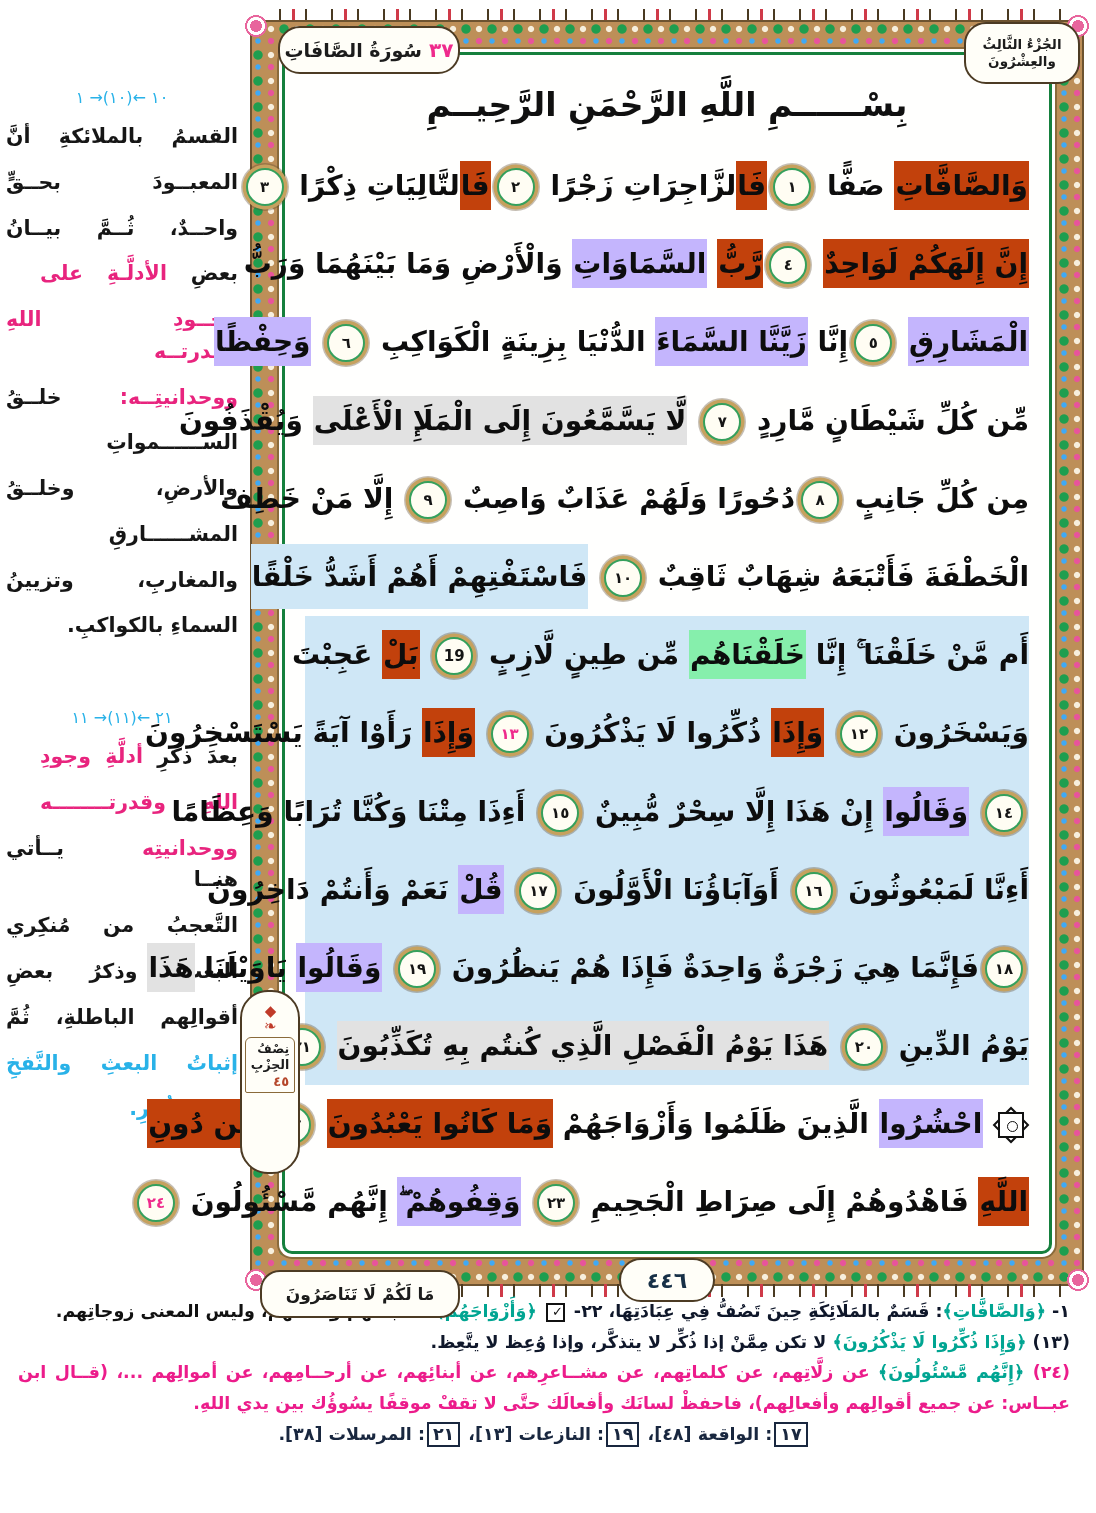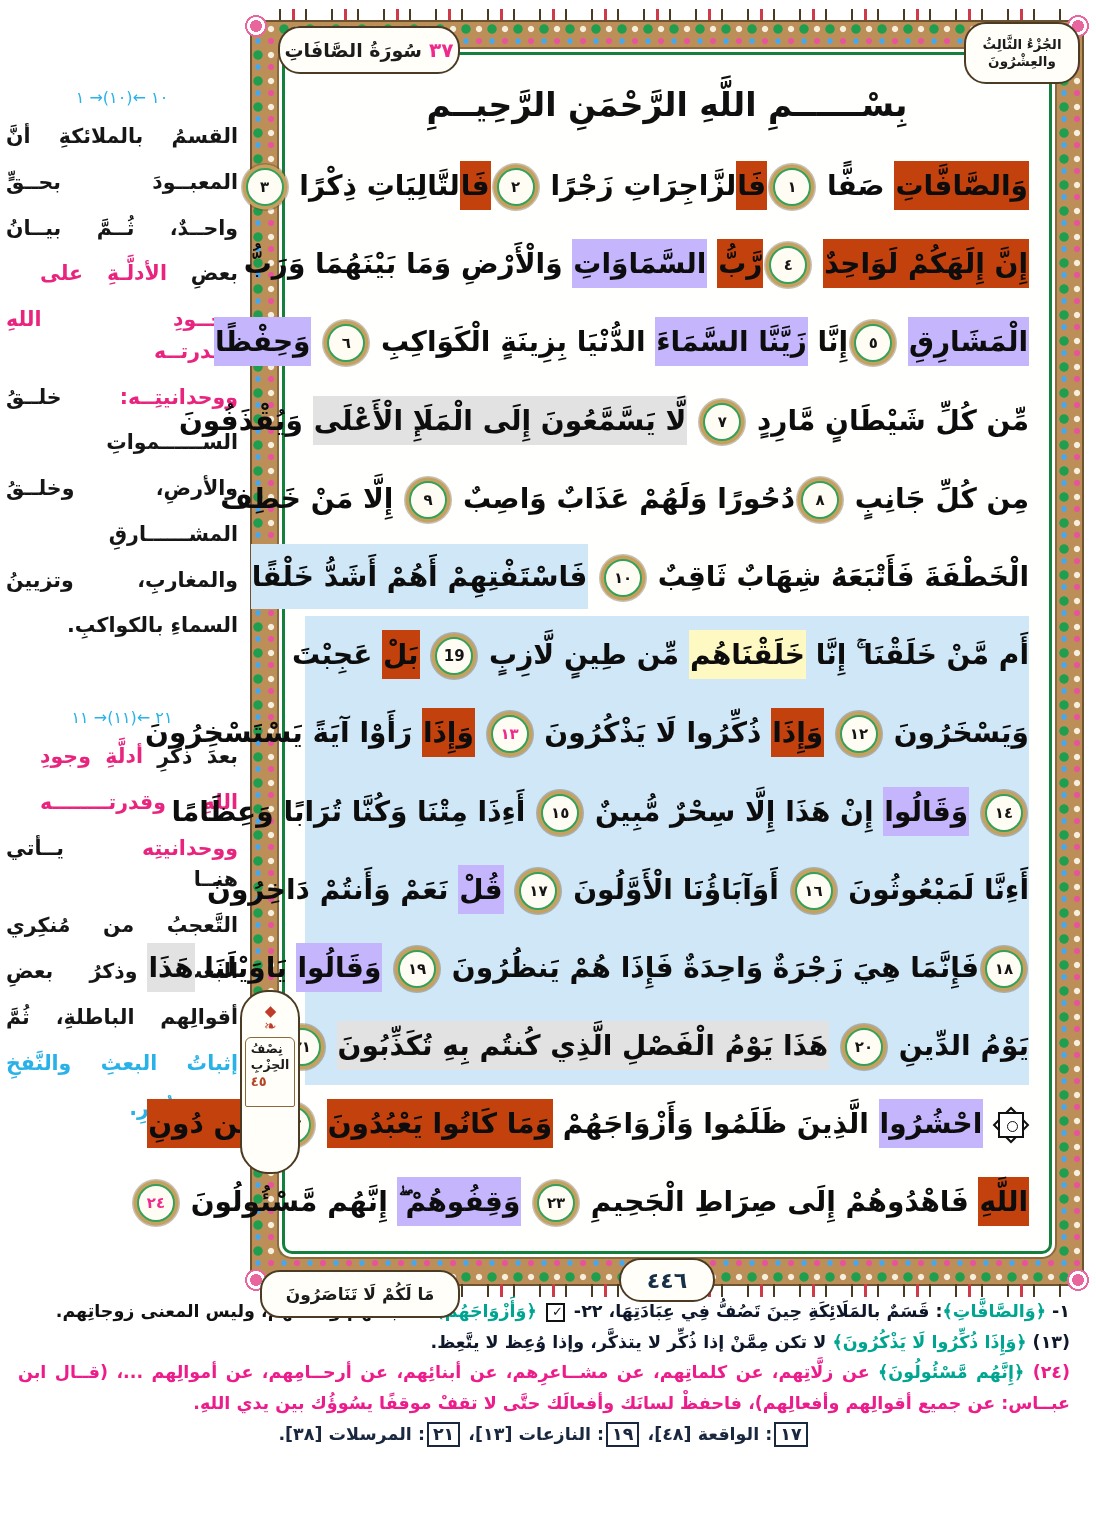--- a/index.html
+++ b/index.html
@@ -62,37 +62,37 @@
   .cart-surah .num{color:#ef2a8c;font-size:20px;}
   .cart-juz{right:2px;top:0px;width:108px;height:54px;font-size:13.5px;text-align:center;line-height:1.25;padding:2px;}
   .cart-page{left:50%;transform:translateX(-50%);bottom:-18px;width:92px;height:40px;font-size:22px;color:#173047;}
   .cart-footer{left:8px;bottom:-34px;width:196px;height:44px;font-size:17px;border-radius:20px;}
   .cart-hizb{
     left:-12px;top:968px;width:56px;height:168px;border-radius:28px;
     flex-direction:column;font-size:12.5px;gap:1px;padding-top:12px;justify-content:flex-start;
   }
   .cart-hizb .finial{font-size:15px;color:#c03b2a;line-height:1;}
   .cart-hizb .arch{
-    border:1.5px solid #8a6a3a;border-radius:6px 6px 2px 2px;padding:3px 5px 16px 5px;
-    display:flex;flex-direction:column;align-items:flex-end;line-height:1.3;margin-top:2px;
+    border:1.5px solid #8a6a3a;border-radius:6px 6px 2px 2px;padding:3px 5px 2px 5px;
+    display:flex;flex-direction:column;align-items:flex-start;line-height:1.3;margin-top:2px;
   }
   .cart-hizb .num{color:#b5462a;font-size:13px;}
   
   .bismillah{
     height:88px;line-height:92px;text-align:center;font-size:33px;font-weight:bold;color:#101010;
   }
   .qline{
     height:78.2px;line-height:78.2px;font-size:28px;font-weight:bold;color:#0d0d0d;
     text-align:justify;text-align-last:justify;white-space:nowrap;
   }
   .qline.bg-blue{background:#cfe7f6;}
   .hl-yellow{background:#c2410c;padding:8px 1px;}
   .hl-pink{background:#c4b5fd;padding:8px 1px;}
   .hl-blue{background:#cfe7f6;padding:16px 1px;}
-  .hl-blue2{background:#fef9c3;padding:8px 1px;}
+  .hl-blue2{background:#86efac;padding:8px 1px;}
   .hl-gray{background:#e2e2e2;padding:8px 1px;}
   .verse{
     display:inline-flex;align-items:center;justify-content:center;
     width:34px;height:34px;border-radius:50%;background:#fffdf3;
     border:2px solid #35a05c;box-shadow:0 0 0 3.5px #c6a15e,0 0 0 5px rgba(90,70,40,.35);
     font-size:15px;font-weight:bold;color:#151515;vertical-align:middle;margin:0 6px;
     line-height:normal;
   }
   .verse.vnum-pink{color:#ef2a8c;}
   .hizb-star{position:relative;display:inline-block;width:30px;height:30px;vertical-align:middle;margin:0 3px;}

